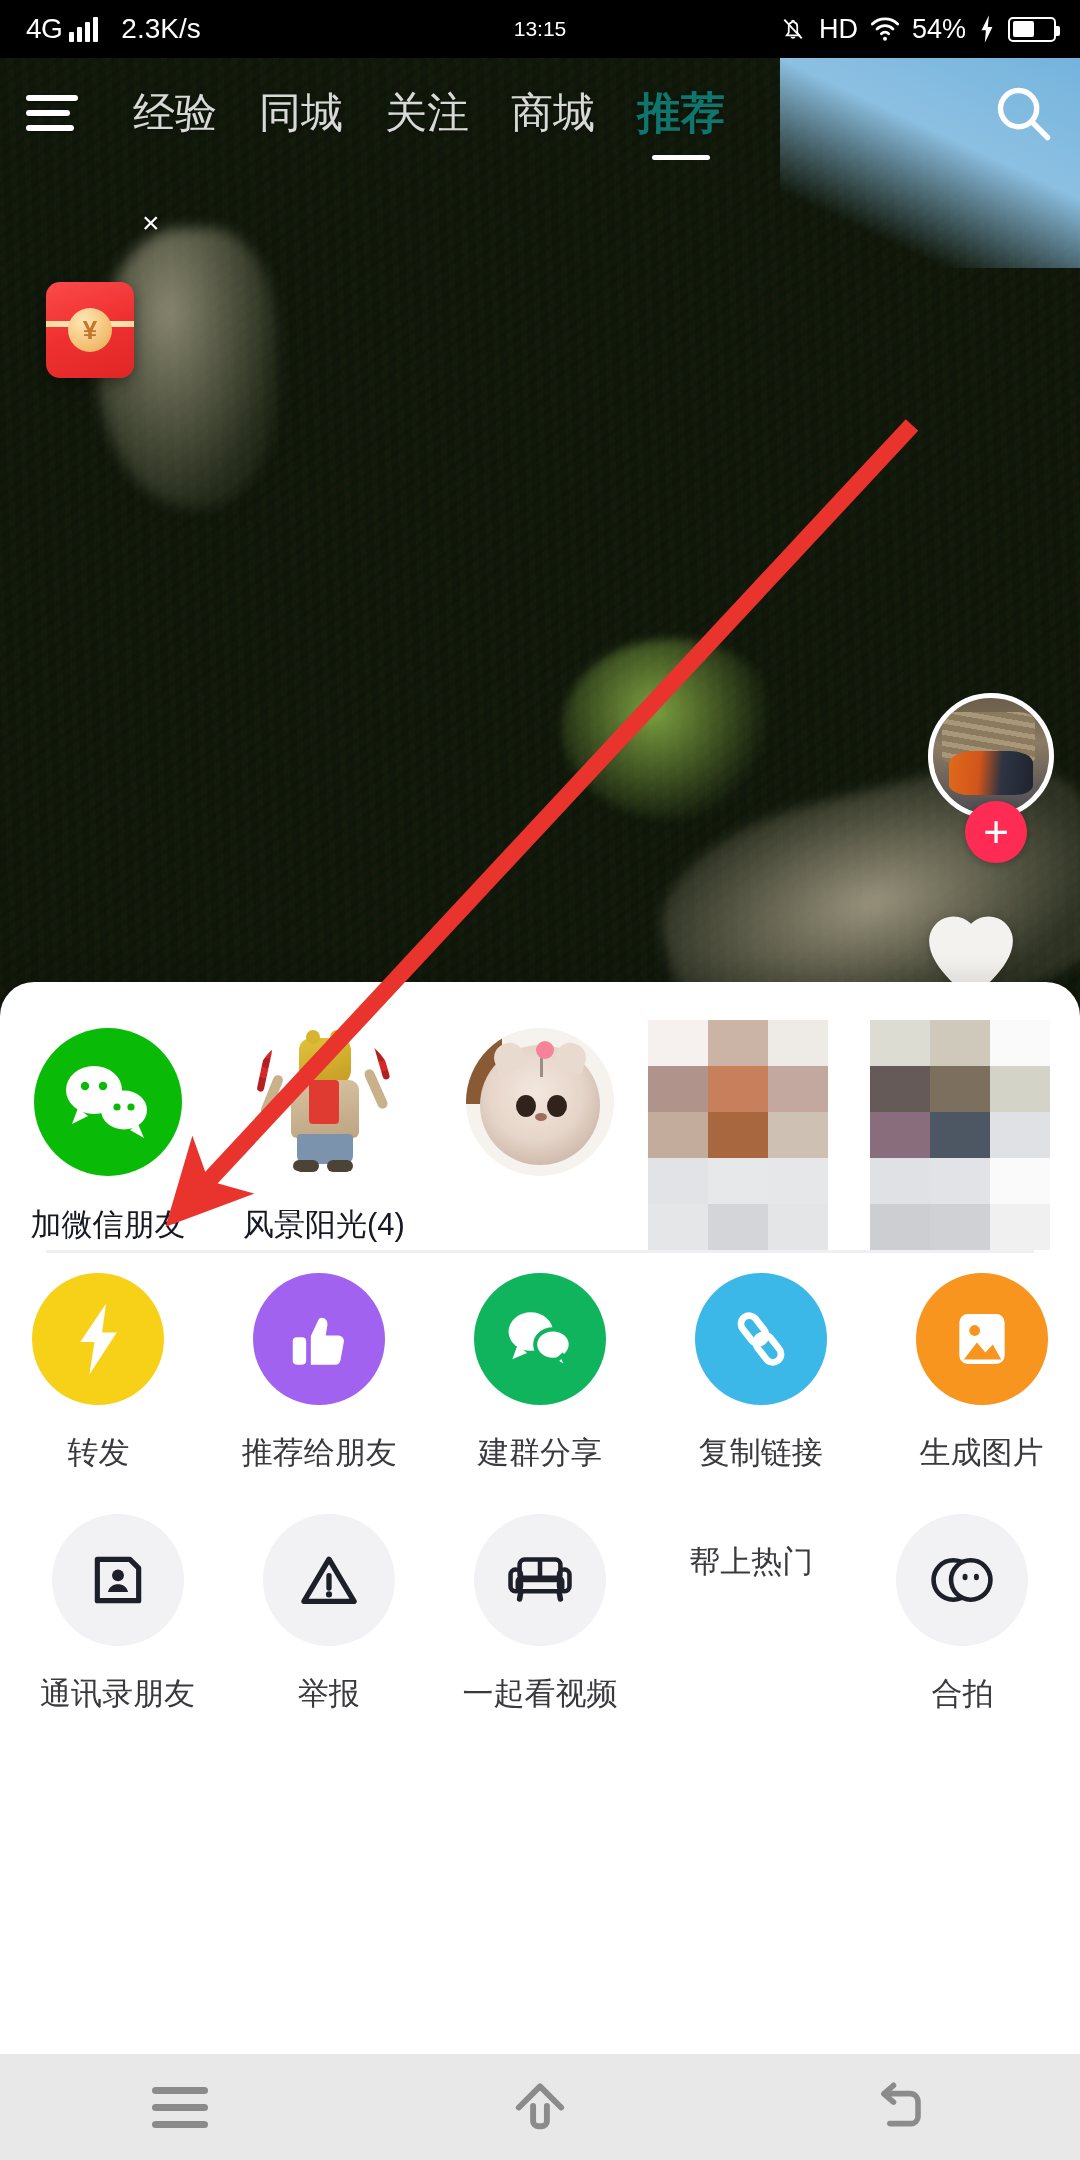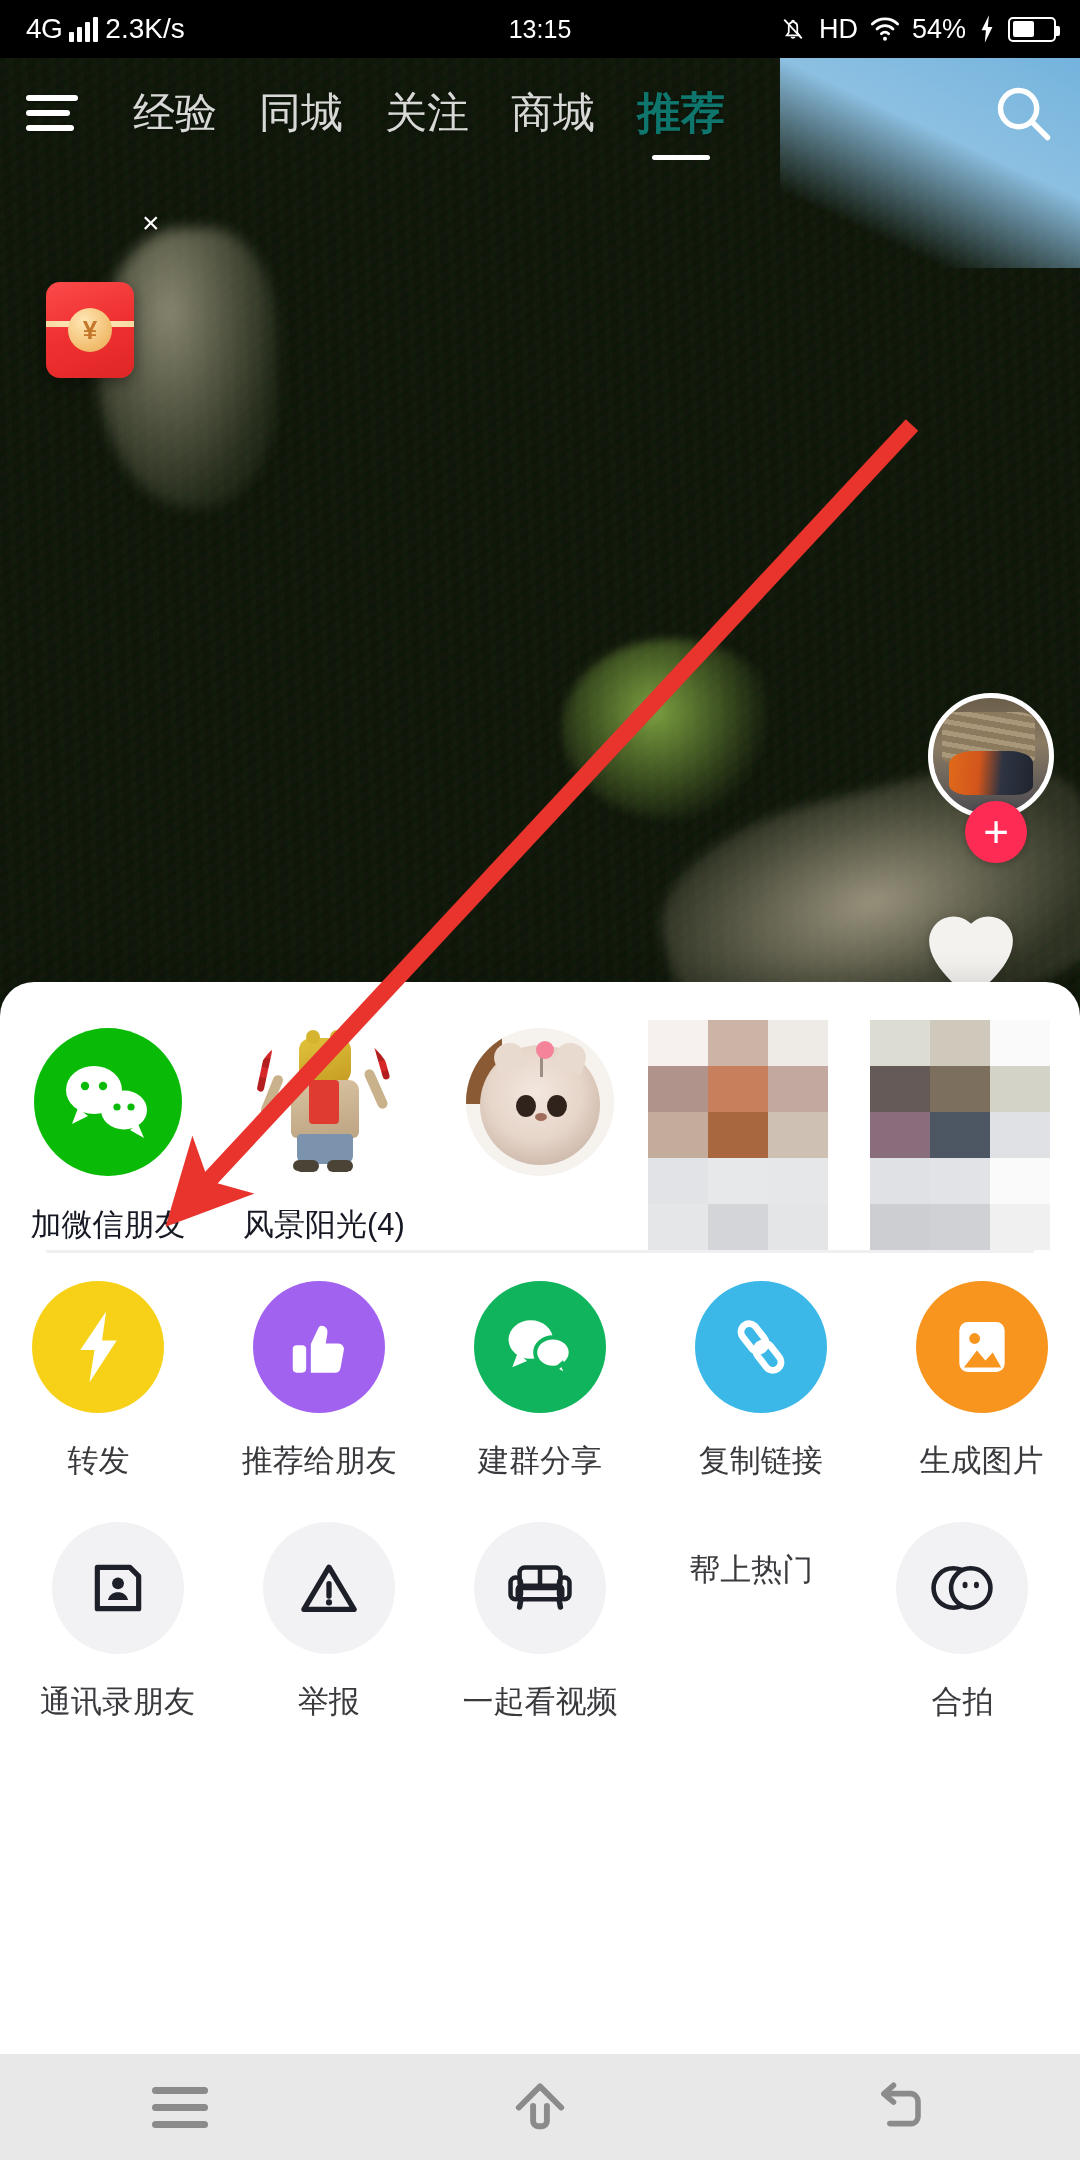--- a/index.html
+++ b/index.html
@@ -18,22 +18,22 @@
     display:flex; align-items:center; z-index:60;
   }
   .sb-left { display:flex; align-items:center; gap:7px; padding-left:26px; }
   .sb-4g { font-size:28px; font-weight:500; letter-spacing:-0.5px; }
   .sb-bars { display:flex; align-items:flex-end; gap:3px; height:26px; }
   .sb-bars i { width:5px; background:#fff; border-radius:1px; display:block; }
   .sb-bars i:nth-child(1){height:10px}
   .sb-bars i:nth-child(2){height:15px}
   .sb-bars i:nth-child(3){height:20px}
   .sb-bars i:nth-child(4){height:25px}
-  .sb-speed { font-size:28px; margin-left:0; }
-  .sb-center { position:absolute; left:0; right:0; text-align:center; font-size:25px; font-weight:500; }
+  .sb-speed { font-size:28px; margin-left:16px; }
+  .sb-center { position:absolute; left:0; right:0; text-align:center; font-size:21px; font-weight:500; }
   .sb-right { margin-left:auto; display:flex; align-items:center; gap:11px; padding-right:24px; }
   .sb-hd { font-size:27px; font-weight:500; }
   .sb-pct { font-size:27px; }
   .icon-svg { display:block; }
   .batt {
     width:48px; height:25px; border:2.5px solid #fff; border-radius:5px;
     position:relative; display:flex; align-items:center; padding:2.5px;
   }
   .batt:after { content:""; position:absolute; right:-6px; top:7px; width:4px; height:10px; background:#fff; border-radius:0 2px 2px 0; }
   .batt i { display:block; height:100%; width:54%; background:#fff; border-radius:2px; }
@@ -229,21 +229,21 @@
   .divider { height:3px; background:#f0f0f2; margin:0 46px; }
 
   
   .grid { display:flex; padding:0 12px; }
   .gitem { flex:1; display:flex; flex-direction:column; align-items:center; cursor:pointer; }
   .gcircle {
     width:132px; height:132px; border-radius:50%;
     display:flex; align-items:center; justify-content:center;
   }
   .glabel { margin-top:27px; font-size:31px; color:#3a3a3e; white-space:nowrap; }
-  .row1 { padding-top:28px;gap:48px; }
+  .row1 { padding-top:20px;gap:48px; }
   .row2 { padding-top:40px; }
   .gcircle.plain { background:#f2f2f4; }
   .dou-text { font-family:"Liberation Sans",sans-serif; font-weight:bold; font-style:italic; font-size:35px; color:#161823; letter-spacing:-1px; }
 
   
   .navbar {
     position:absolute; left:0; bottom:0; width:1080px; height:106px;
     background:#e8e8e8; display:flex; align-items:center; z-index:50;
   }
   .navbtn { flex:1; display:flex; align-items:center; justify-content:center; cursor:pointer; }

